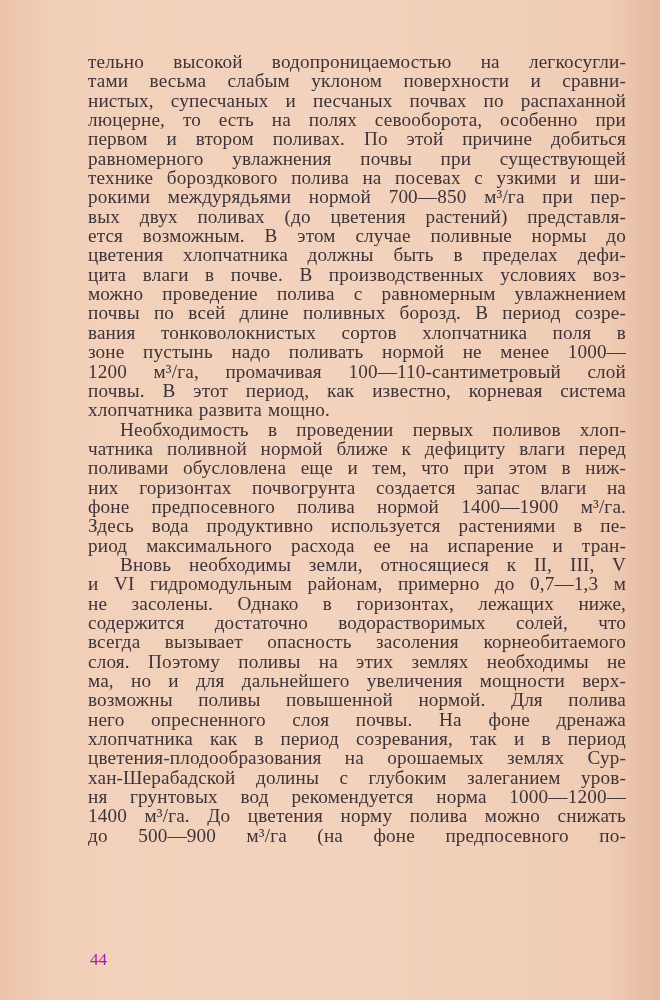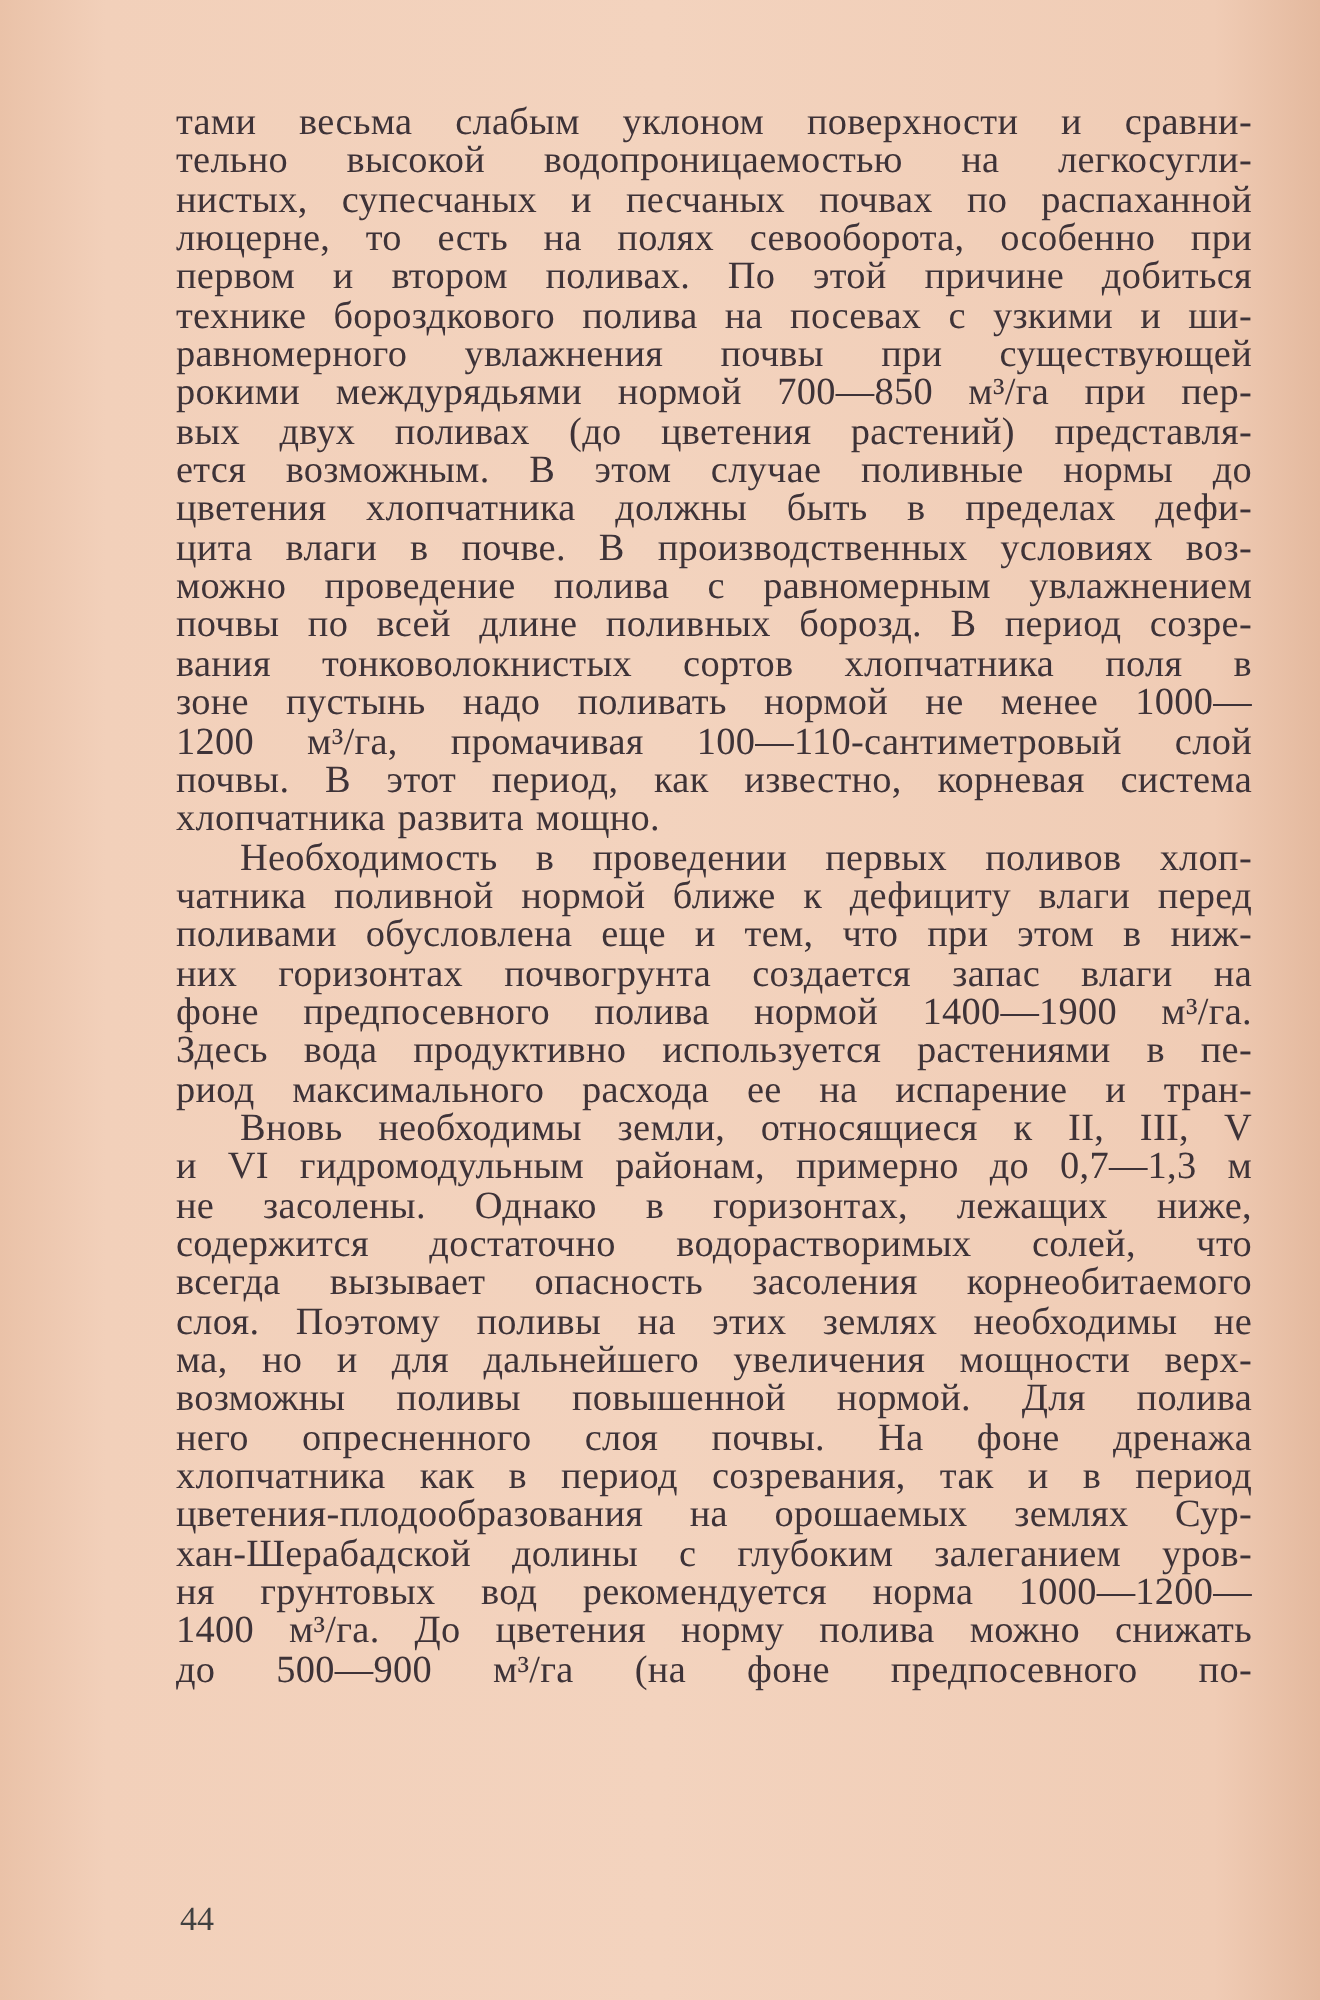--- a/index.html
+++ b/index.html
@@ -16,35 +16,35 @@
   }
   .line {
     font-size: 19.2px; line-height: 19.35px; height: 19.35px;
     white-space: nowrap; text-align: justify; text-align-last: justify;
     letter-spacing: 0.15px; word-spacing: 1px;
   }
   .line.last { text-align-last: left; }
   .line.indent { padding-left: 32px; }
   .page-number {
     position: absolute; left: 90px; top: 950px;
-    font-size: 17px; color: #404040;
+    font-size: 17px; color: #a21caf;
   }
 </style>
 </head>
 <body>
 
 <div class="page-text">
   <div>
+    <div class="line">тельно высокой водопроницаемостью на легкосугли-</div>
     <div class="line">тами весьма слабым уклоном поверхности и сравни-</div>
-    <div class="line">тельно высокой водопроницаемостью на легкосугли-</div>
     <div class="line">нистых, супесчаных и песчаных почвах по распаханной</div>
     <div class="line">люцерне, то есть на полях севооборота, особенно при</div>
     <div class="line">первом и втором поливах. По этой причине добиться</div>
+    <div class="line">равномерного увлажнения почвы при существующей</div>
     <div class="line">технике бороздкового полива на посевах с узкими и ши-</div>
-    <div class="line">равномерного увлажнения почвы при существующей</div>
     <div class="line">рокими междурядьями нормой 700—850 м³/га при пер-</div>
     <div class="line">вых двух поливах (до цветения растений) представля-</div>
     <div class="line">ется возможным. В этом случае поливные нормы до</div>
     <div class="line">цветения хлопчатника должны быть в пределах дефи-</div>
     <div class="line">цита влаги в почве. В производственных условиях воз-</div>
     <div class="line">можно проведение полива с равномерным увлажнением</div>
     <div class="line">почвы по всей длине поливных борозд. В период созре-</div>
     <div class="line">вания тонковолокнистых сортов хлопчатника поля в</div>
     <div class="line">зоне пустынь надо поливать нормой не менее 1000—</div>
     <div class="line">1200 м³/га, промачивая 100—110-сантиметровый слой</div>

